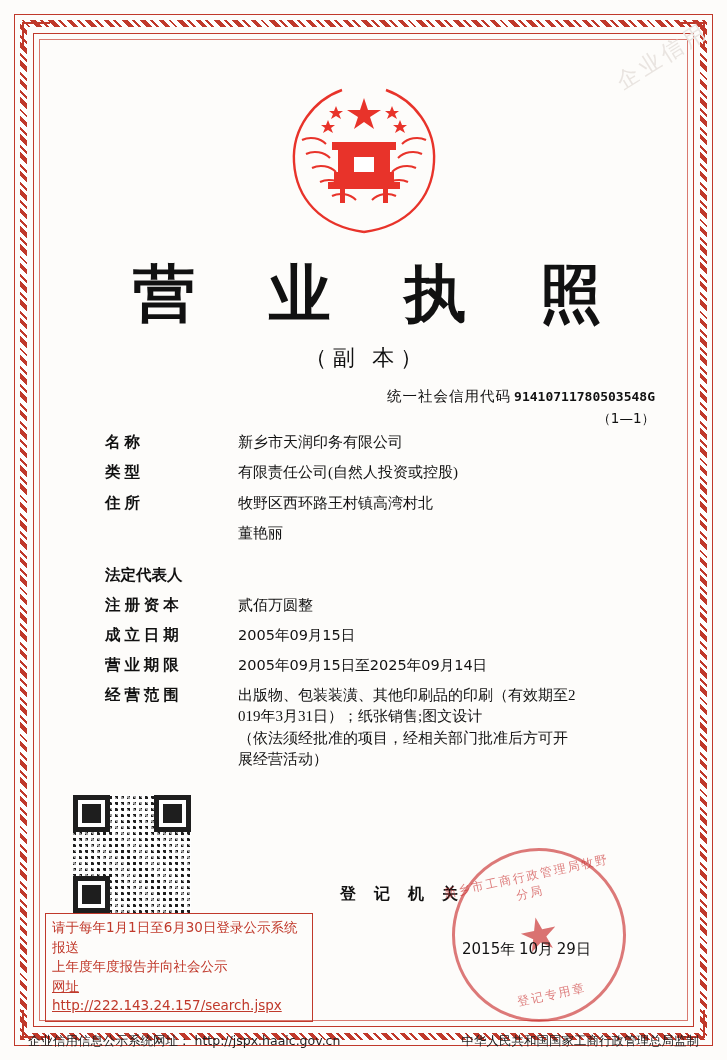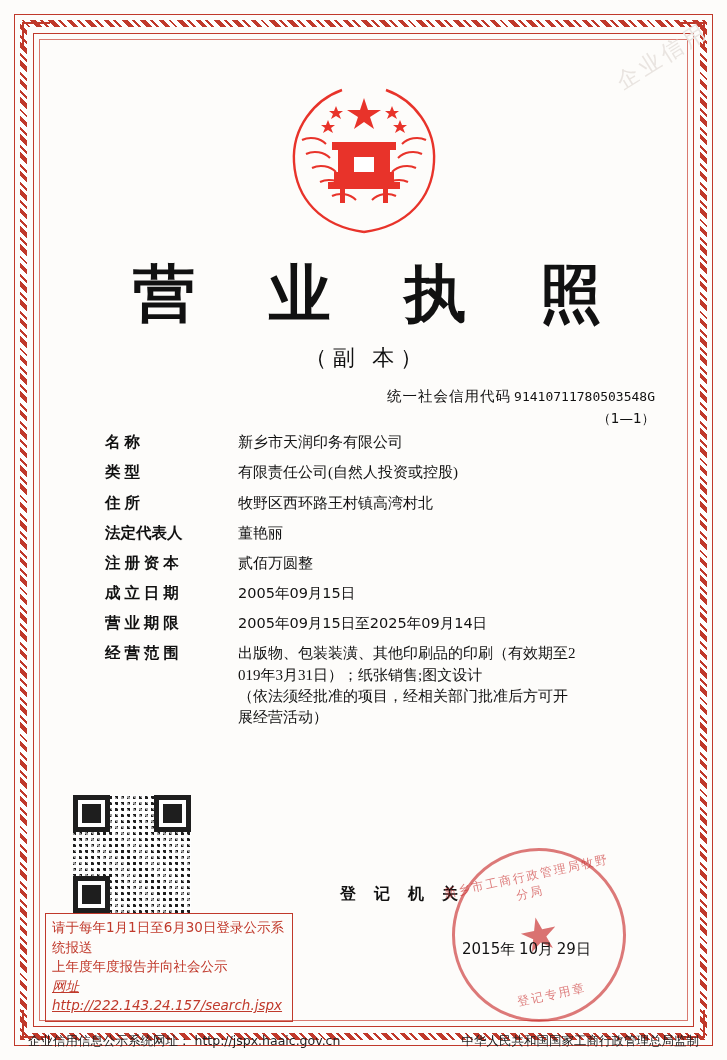--- a/index.html
+++ b/index.html
@@ -118,20 +118,21 @@
     right: 72px;
     font-size: 14.5px;
     color: #111;
     white-space: nowrap;
   }
   .code-line .label { letter-spacing: 1px; }
   .code-line .value {
     font-family: "DejaVu Sans Mono", monospace;
     font-size: 13px;
     margin-left: 3px;
+    font-weight: bold;
   }
   .serial {
     position: absolute;
     top: 410px;
     right: 72px;
     font-size: 13.5px;
     color: #111;
     font-family: "DejaVu Sans", sans-serif;
   }
 
@@ -151,21 +152,21 @@
   .row .k {
     width: 112px;
     flex: 0 0 112px;
     font-size: 15.5px;
     color: #111;
     font-weight: 600;
     display: flex;
     justify-content: space-between;
     letter-spacing: 0;
   }
-  .k.k4 { padding-right: 0; }
+  .k.k4 { padding-right: 0; margin-top: 42px; }
   .row .v {
     font-size: 15px;
     color: #111;
     line-height: 1.42;
     padding-left: 13px;
     flex: 1;
   }
   .v.mono {
     font-family: "DejaVu Sans", sans-serif;
     font-size: 14.5px;
@@ -203,30 +204,30 @@
   }
   .qr-eye.tl { left:0; top:0; }
   .qr-eye.tr { right:0; top:0; }
   .qr-eye.bl { left:0; bottom:0; }
 
   
   .notice {
     position: absolute;
     left: 45px;
     top: 913px;
-    width: 248px;
+    width: 268px;
     border: 1.6px solid #c0392b;
     padding: 4px 6px 5px 6px;
     box-sizing: border-box;
     color: #c0392b;
     font-size: 13.5px;
     line-height: 1.45;
     font-family: "DejaVu Sans", sans-serif;
   }
-  .notice .u { text-decoration: underline; font-style: italic; }
+  .notice .u { text-decoration: underline; }
 
   
   .reg-label {
     position: absolute;
     left: 340px;
     top: 884px;
     font-size: 16px;
     letter-spacing: 7px;
     color: #111;
     font-weight: 600;

